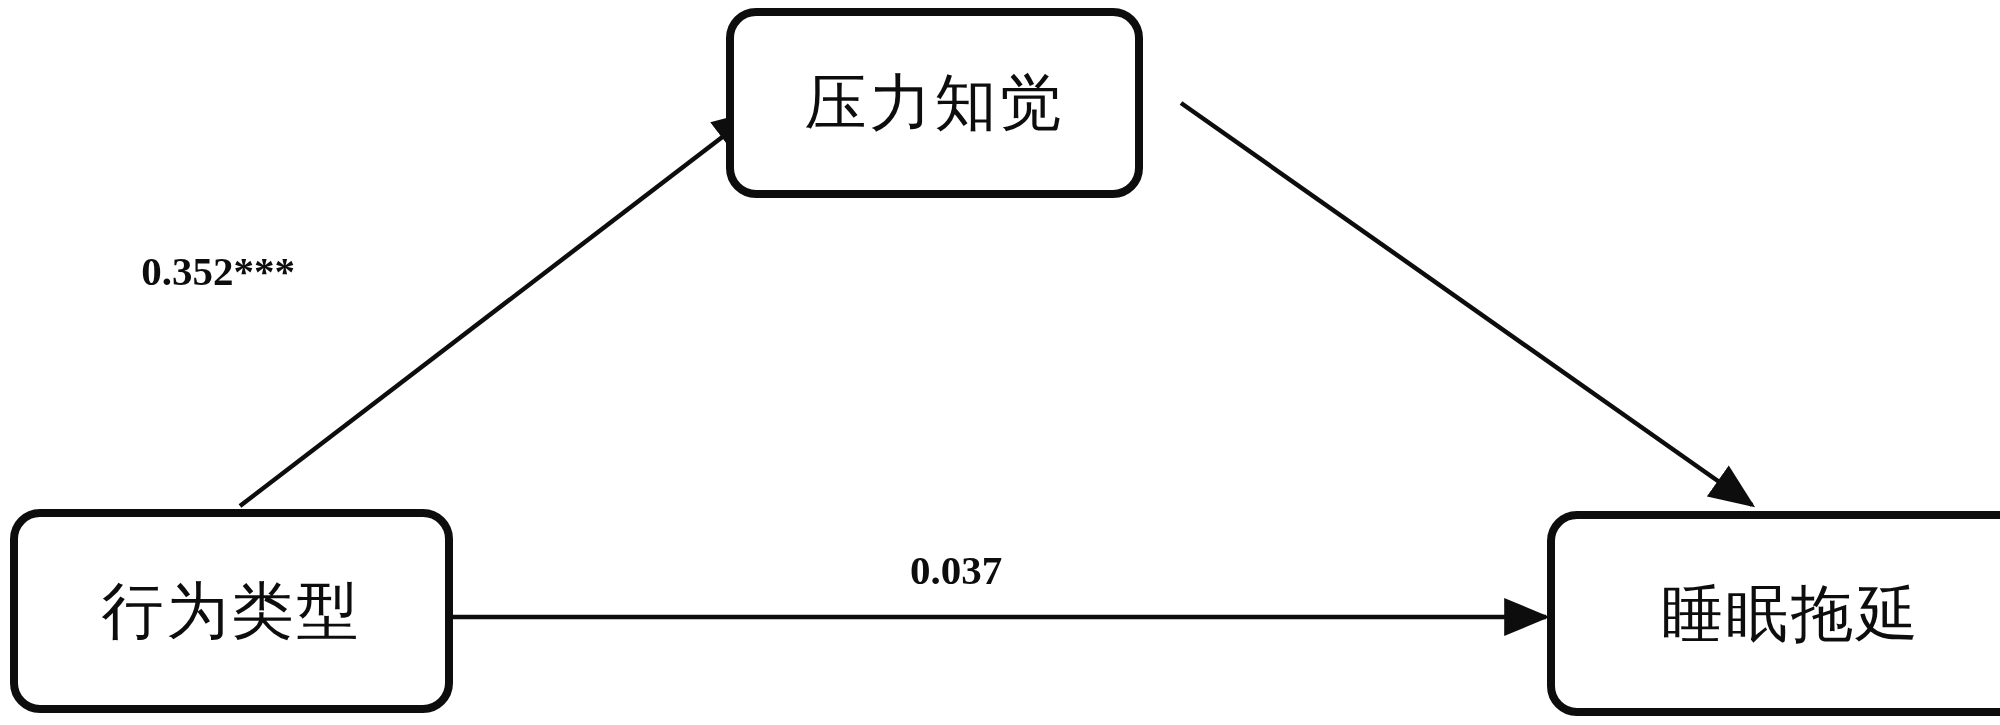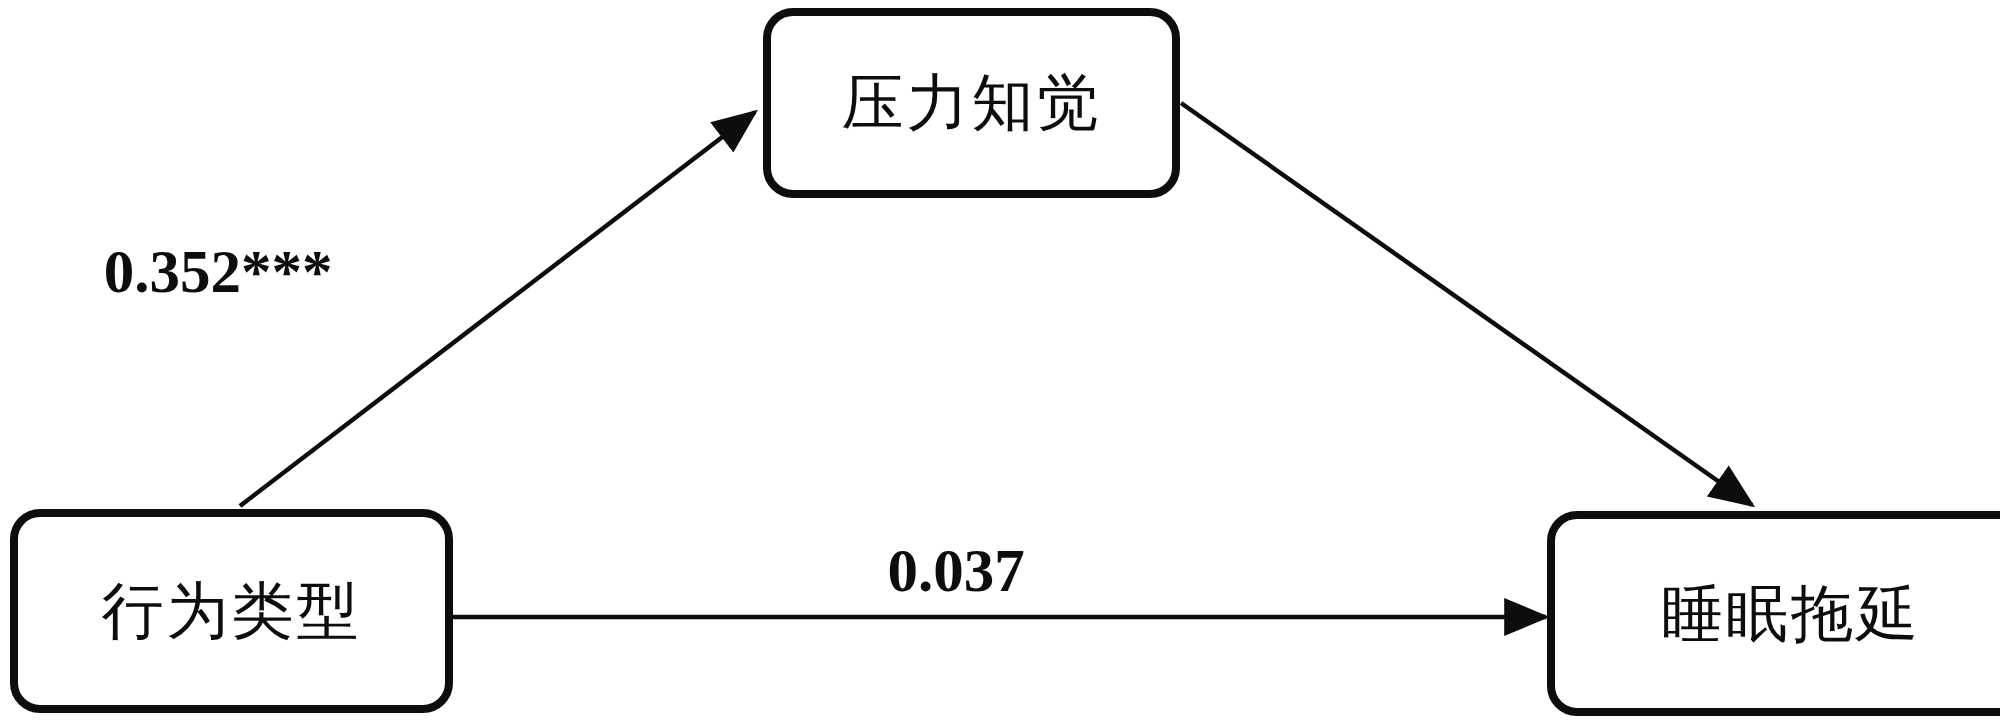--- a/index.html
+++ b/index.html
@@ -32,27 +32,27 @@
     align-items: center;
     justify-content: center;
   }
   .node-label {
     font-size: 62px;
     color: #0d0d0d;
     letter-spacing: 3px;
     white-space: nowrap;
     line-height: 1;
   }
-  .node-mediator  { left: 763px;  top: 8px;   width: 417px; height: 190px; }
+  .node-mediator  { left: 726px;  top: 8px;   width: 417px; height: 190px; }
   .node-predictor { left: 10px;   top: 509px; width: 443px; height: 204px; }
   .node-outcome   { left: 1547px; top: 511px; width: 488px; height: 205px; }
   .coef {
     position: absolute;
     transform: translate(-50%, -50%);
-    font-size: 61px;
+    font-size: 41px;
     font-weight: 700;
     color: #0d0d0d;
     white-space: nowrap;
     line-height: 1;
   }
   .coef-a { left: 218px;  top: 271px; }
   .coef-b { left: 1600px; top: 271px; }
   .coef-c { left: 956px;  top: 570px; }
   .path-line {
     stroke: #0d0d0d;

